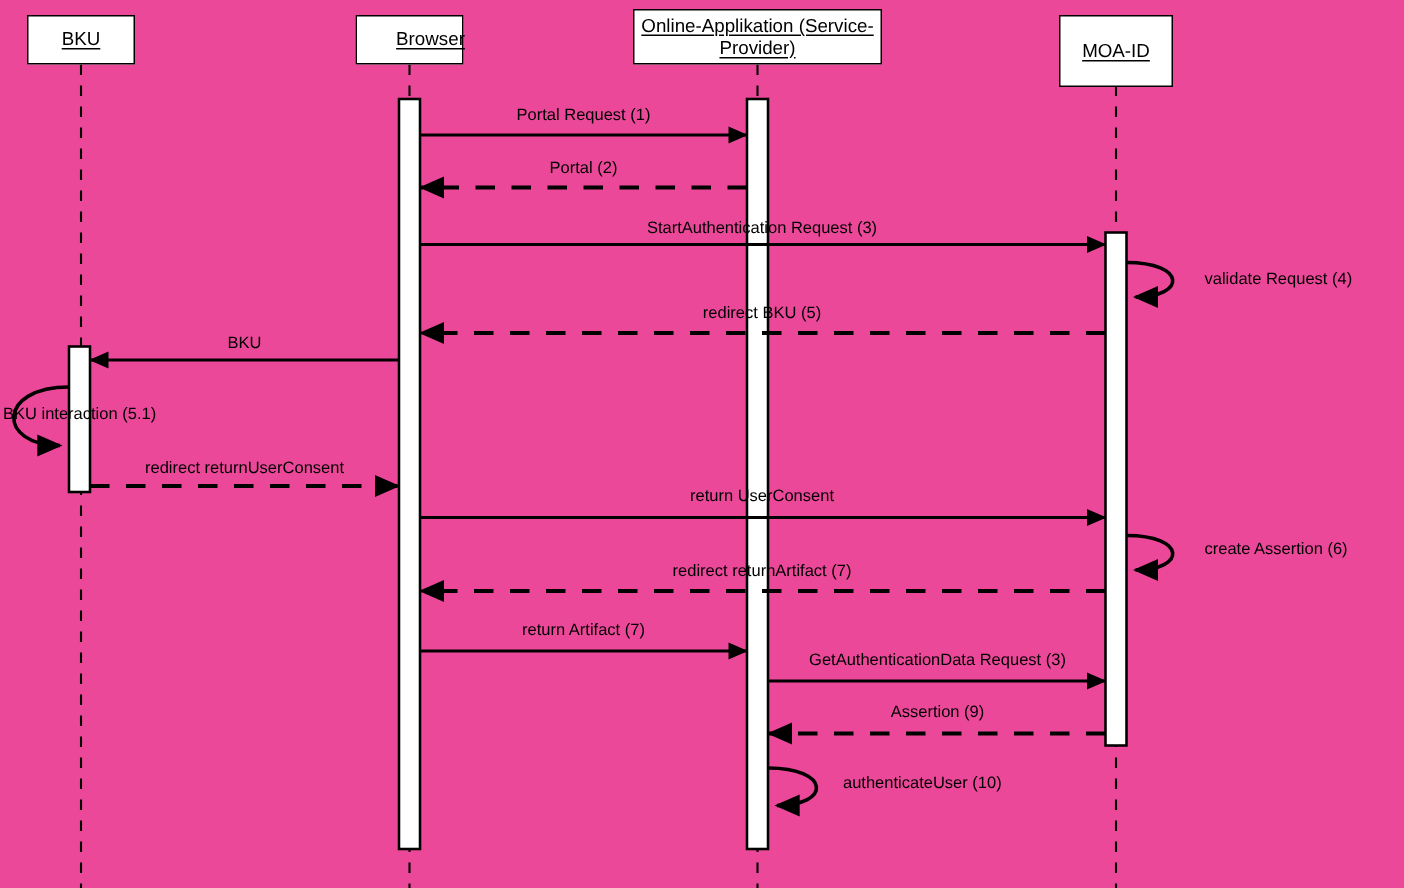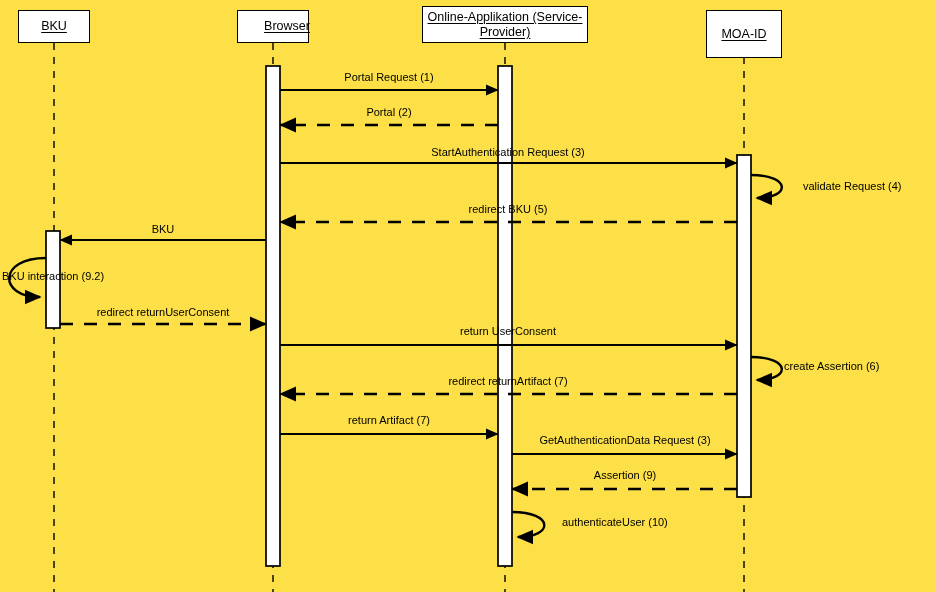--- a/index.html
+++ b/index.html
@@ -10,21 +10,21 @@
   }
   body {
     font-family: "Liberation Sans", sans-serif;
     color: #000000;
   }
   #diagram-root {
     position: relative;
     width: 936px;
     height: 592px;
     overflow: hidden;
-    background: #fde047;
+    background: #ec4899;
   }
   #diagram-svg {
     position: absolute;
     left: 0;
     top: 0;
     width: 936px;
     height: 592px;
   }
   .lifeline-box {
     position: absolute;
@@ -122,24 +122,24 @@
         <span>MOA-ID</span>
       </div>
     </div>
   <div id="labels-layer">
       <div class="msg-label center" style="left: 389px; top: 70px;">Portal Request (1)</div>
       <div class="msg-label center" style="left: 389px; top: 105px;">Portal (2)</div>
       <div class="msg-label center" style="left: 508px; top: 145px;">StartAuthentication Request (3)</div>
       <div class="msg-label lefted" style="left: 803px; top: 179px;">validate Request (4)</div>
       <div class="msg-label center" style="left: 508px; top: 202px;">redirect BKU (5)</div>
       <div class="msg-label center" style="left: 163px; top: 222px;">BKU</div>
-      <div class="msg-label lefted" style="left: 2px; top: 269px;">BKU interaction (9.2)</div>
+      <div class="msg-label lefted" style="left: 2px; top: 269px;">BKU interaction (5.1)</div>
       <div class="msg-label center" style="left: 163px; top: 305px;">redirect returnUserConsent</div>
       <div class="msg-label center" style="left: 508px; top: 324px;">return UserConsent</div>
-      <div class="msg-label lefted" style="left: 784px; top: 359px;">create Assertion (6)</div>
+      <div class="msg-label lefted" style="left: 803px; top: 359px;">create Assertion (6)</div>
       <div class="msg-label center" style="left: 508px; top: 374px;">redirect returnArtifact (7)</div>
       <div class="msg-label center" style="left: 389px; top: 413px;">return Artifact (7)</div>
       <div class="msg-label center" style="left: 625px; top: 433px;">GetAuthenticationData Request (3)</div>
       <div class="msg-label center" style="left: 625px; top: 468px;">Assertion (9)</div>
       <div class="msg-label lefted" style="left: 562px; top: 515px;">authenticateUser (10)</div>
     </div>
 
 </div>
 
 </body></html>

